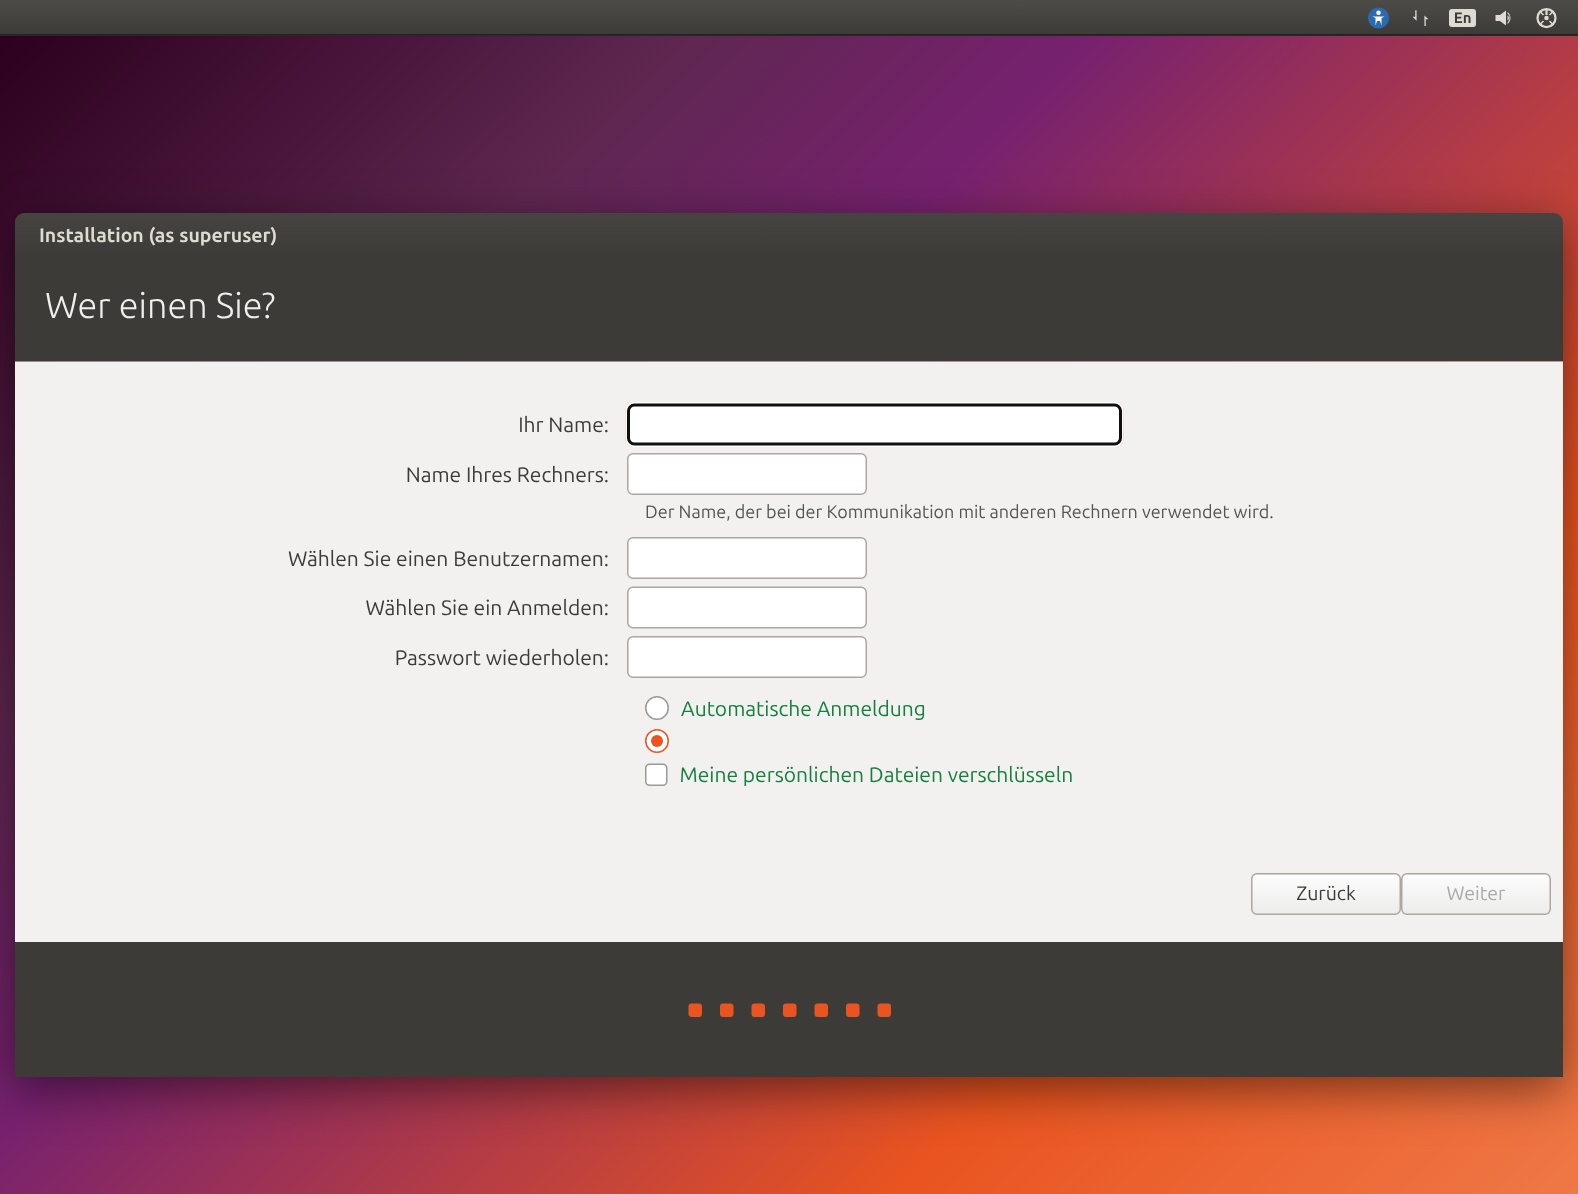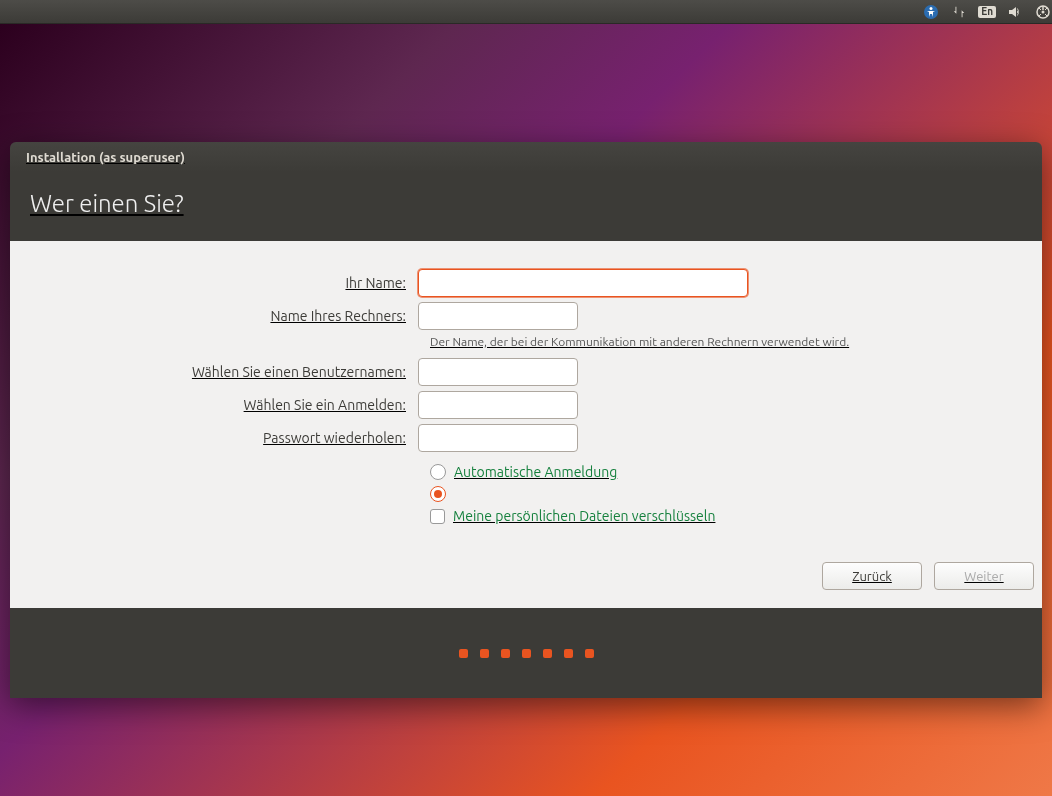--- a/index.html
+++ b/index.html
@@ -13,21 +13,21 @@
     }
     
     
     .top-panel {
       height: 24px;
       background: linear-gradient(to bottom, #4d4c48 0%, #3c3b37 100%);
       border-bottom: 1px solid #2a2926;
       display: flex;
       justify-content: flex-end;
       align-items: center;
-      padding-right: 0;
+      padding-right: 12px;
       gap: 10px;
     }
     .panel-icon {
       width: 18px;
       height: 18px;
       color: #dfdbd2;
       display: flex;
       align-items: center;
       justify-content: center;
     }
@@ -53,21 +53,20 @@
     
     
     .window {
       position: absolute;
       top: 142px;
       left: 10px;
       right: 10px;
       border-radius: 6px 6px 0 0;
       overflow: hidden;
       box-shadow: 0 8px 32px rgba(0,0,0,0.5);
-      text-decoration: underline;
     }
     
     .window-titlebar {
       background: linear-gradient(to bottom, #454440 0%, #3c3b37 100%);
       color: #dfdbd2;
       font-size: 13px;
       font-weight: bold;
       padding: 8px 16px;
     }
     
@@ -160,22 +159,22 @@
       height: 15px;
       border: 1px solid #999;
       border-radius: 3px;
       background: #fff;
       flex-shrink: 0;
     }
     
     .button-row {
       display: flex;
       justify-content: flex-end;
-      gap: 12px;
-      margin-top: 38px;
+      gap: 0;
+      margin-top: 58px;
     }
     .btn {
       min-width: 100px;
       height: 28px;
       border: 1px solid #aea79f;
       border-radius: 4px;
       background: linear-gradient(to bottom, #fdfdfd 0%, #ececea 100%);
       font-size: 13px;
       color: #3c3b37;
       cursor: pointer;

